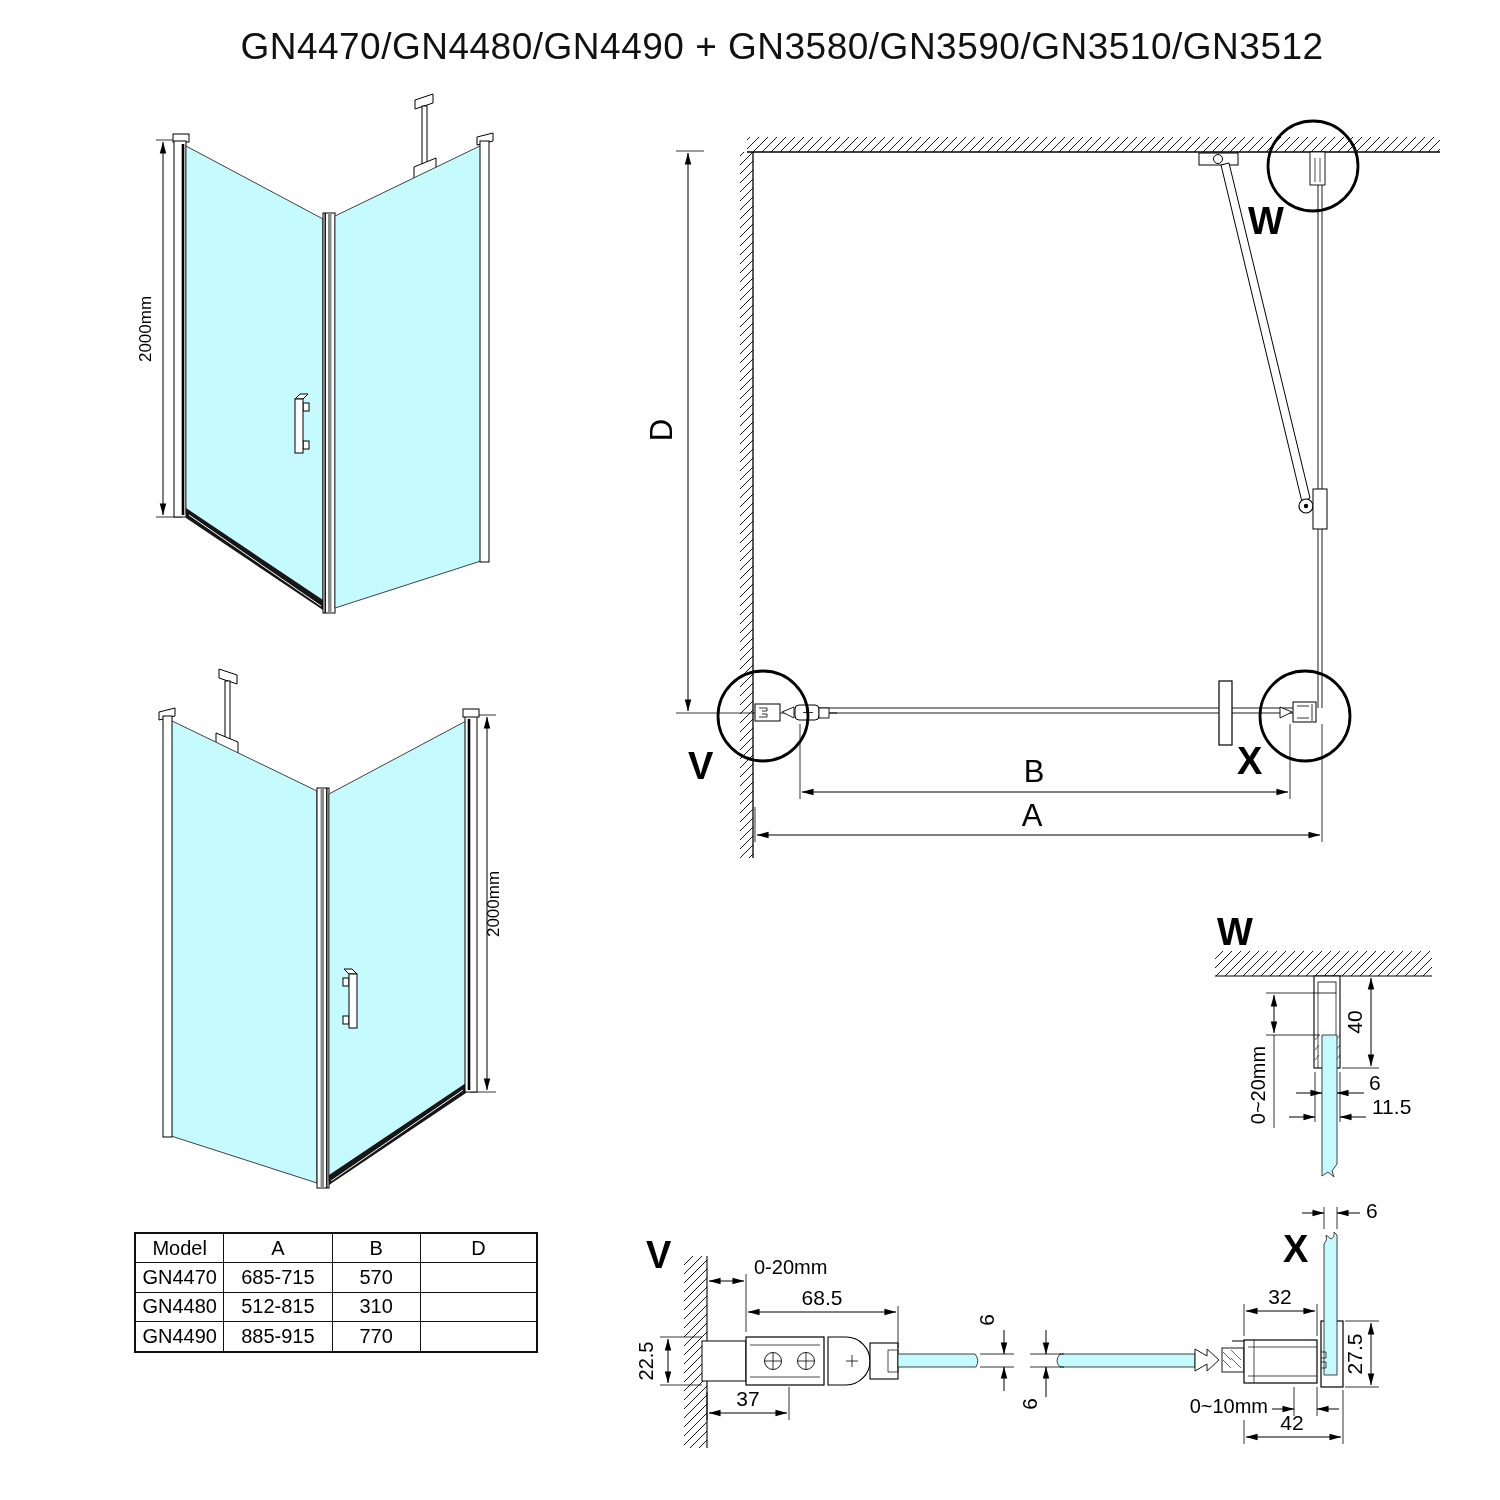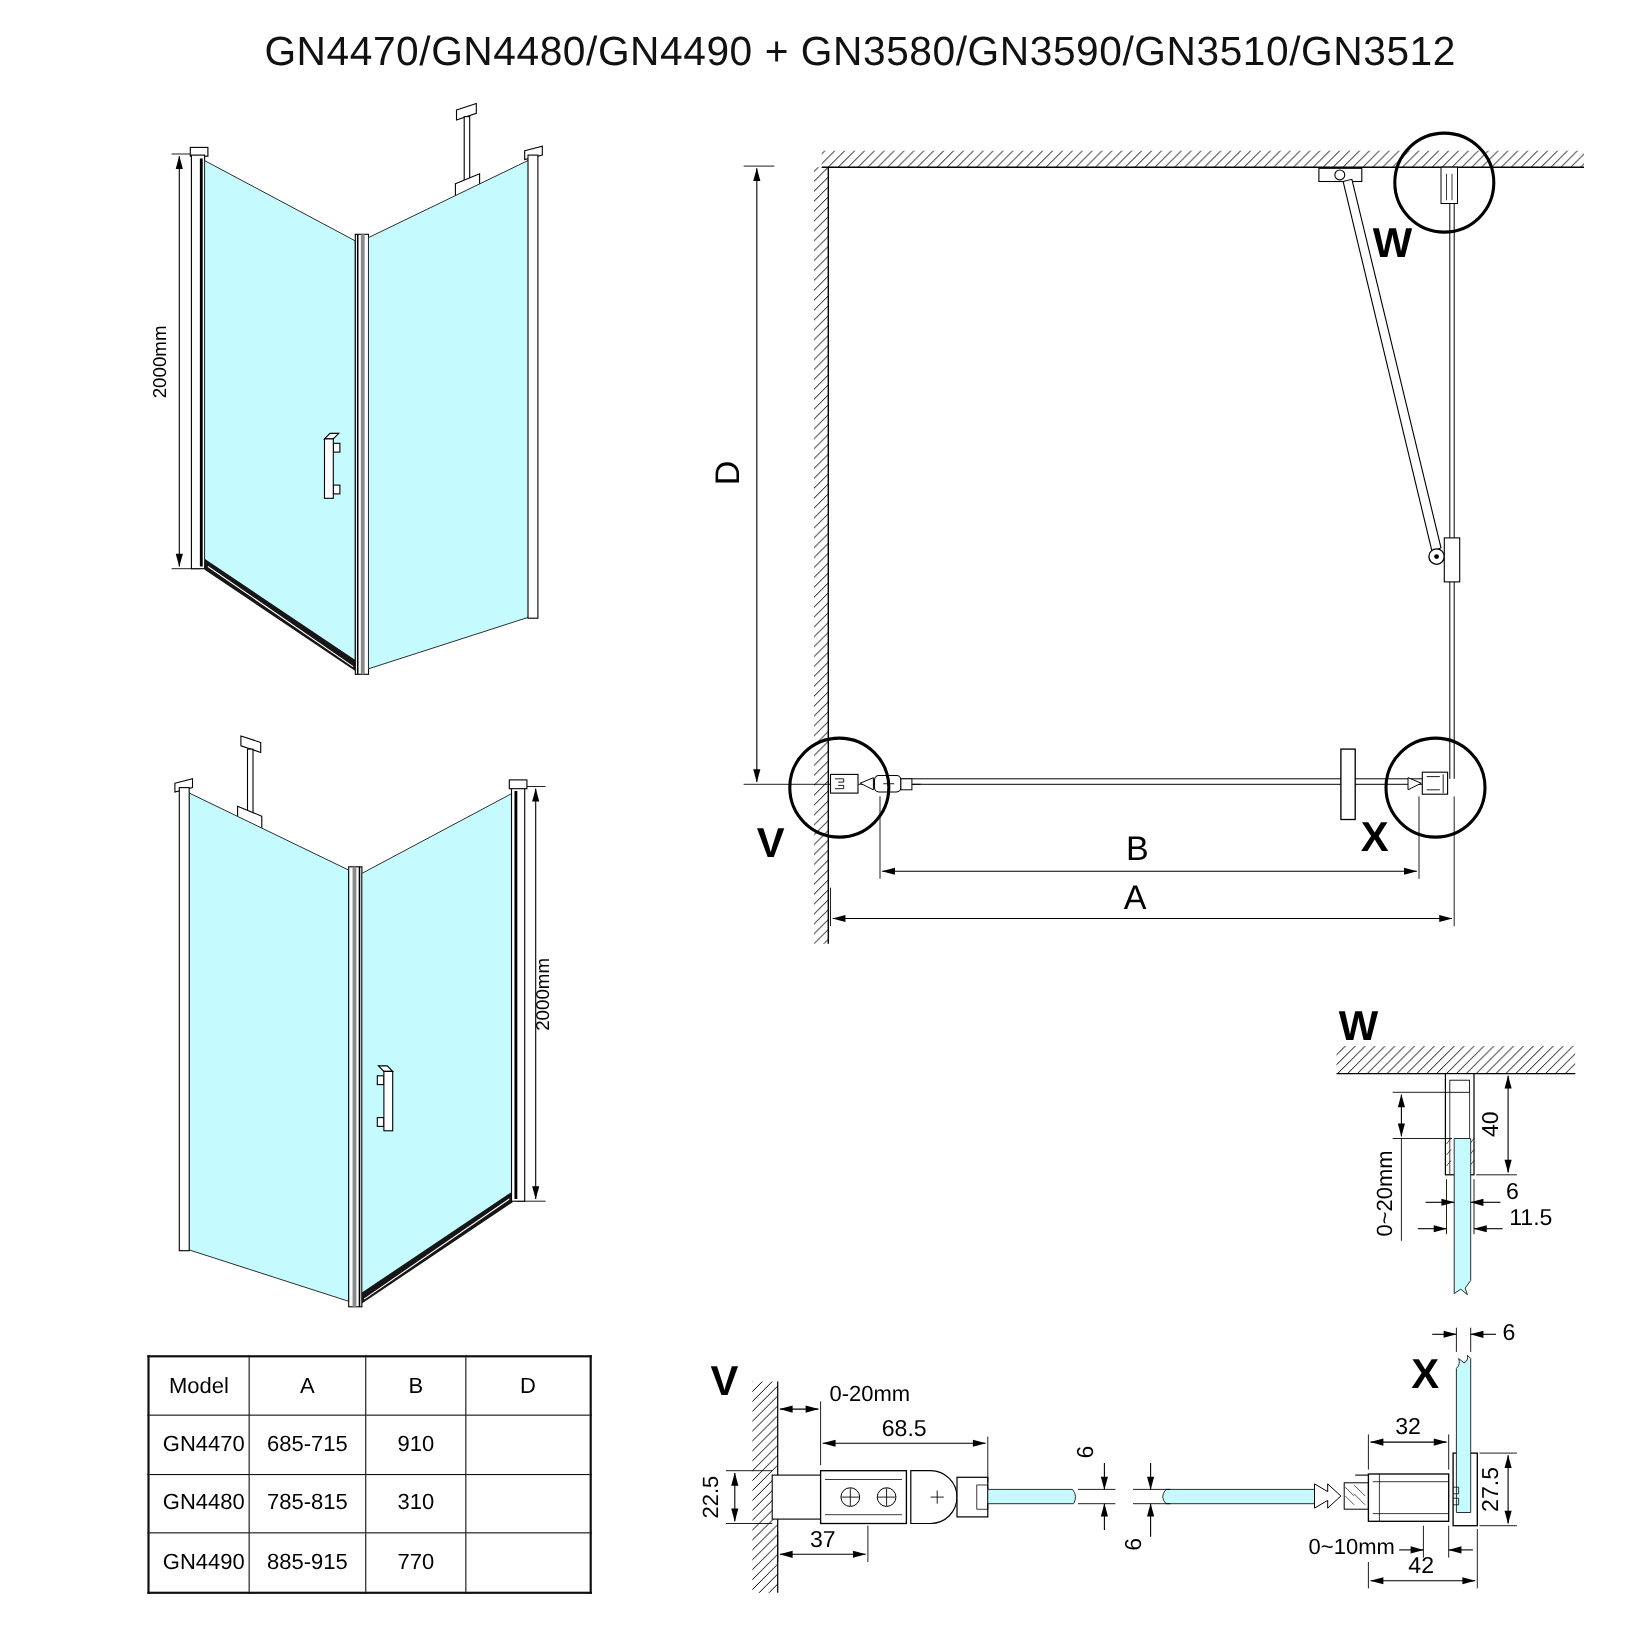--- a/index.html
+++ b/index.html
@@ -13,21 +13,21 @@
   .wht{fill:#fff;stroke:#000;}
   .dim{stroke:#000;stroke-width:1;fill:none;}
   .ext{stroke:#000;stroke-width:.8;fill:none;}
   .dimtxt{font-size:21px;fill:#000;}
   .dimtxt-s{font-size:20px;fill:#000;}
   .biglabel{font-size:38px;font-weight:bold;fill:#000;}
   .axlabel{font-size:31px;fill:#000;}
   .spec-table{position:absolute;left:102px;top:1232px;width:404px;
               border-collapse:collapse;table-layout:fixed;font-size:20px;color:#000;}
   .spec-table td{border:1.6px solid #111;text-align:center;height:28.4px;
-                 padding:12px;overflow:hidden;white-space:nowrap;}
+                 padding:0;overflow:hidden;white-space:nowrap;}
   .spec-table{border:2.5px solid #111;}
 </style>
 </head>
 <body>
 
 <div class="canvas">
 
   <div class="page-title">GN4470/GN4480/GN4490 + GN3580/GN3590/GN3510/GN3512</div>
 
   <svg width="1500" height="1500" viewBox="0 0 1500 1500">
@@ -315,26 +315,26 @@
     <tbody>
       <tr>
         <td style="width:22%">Model</td>
         <td style="width:27%">A</td>
         <td style="width:22%">B</td>
         <td style="width:29%">D</td>
       </tr>
       <tr>
         <td>GN4470</td>
         <td>685-715</td>
-        <td>910</td>
+        <td>570</td>
         <td></td>
       </tr>
       <tr>
         <td>GN4480</td>
-        <td>785-815</td>
+        <td>512-815</td>
         <td>310</td>
         <td></td>
       </tr>
       <tr>
         <td>GN4490</td>
         <td>885-915</td>
         <td>770</td>
         <td></td>
       </tr>
     </tbody>

